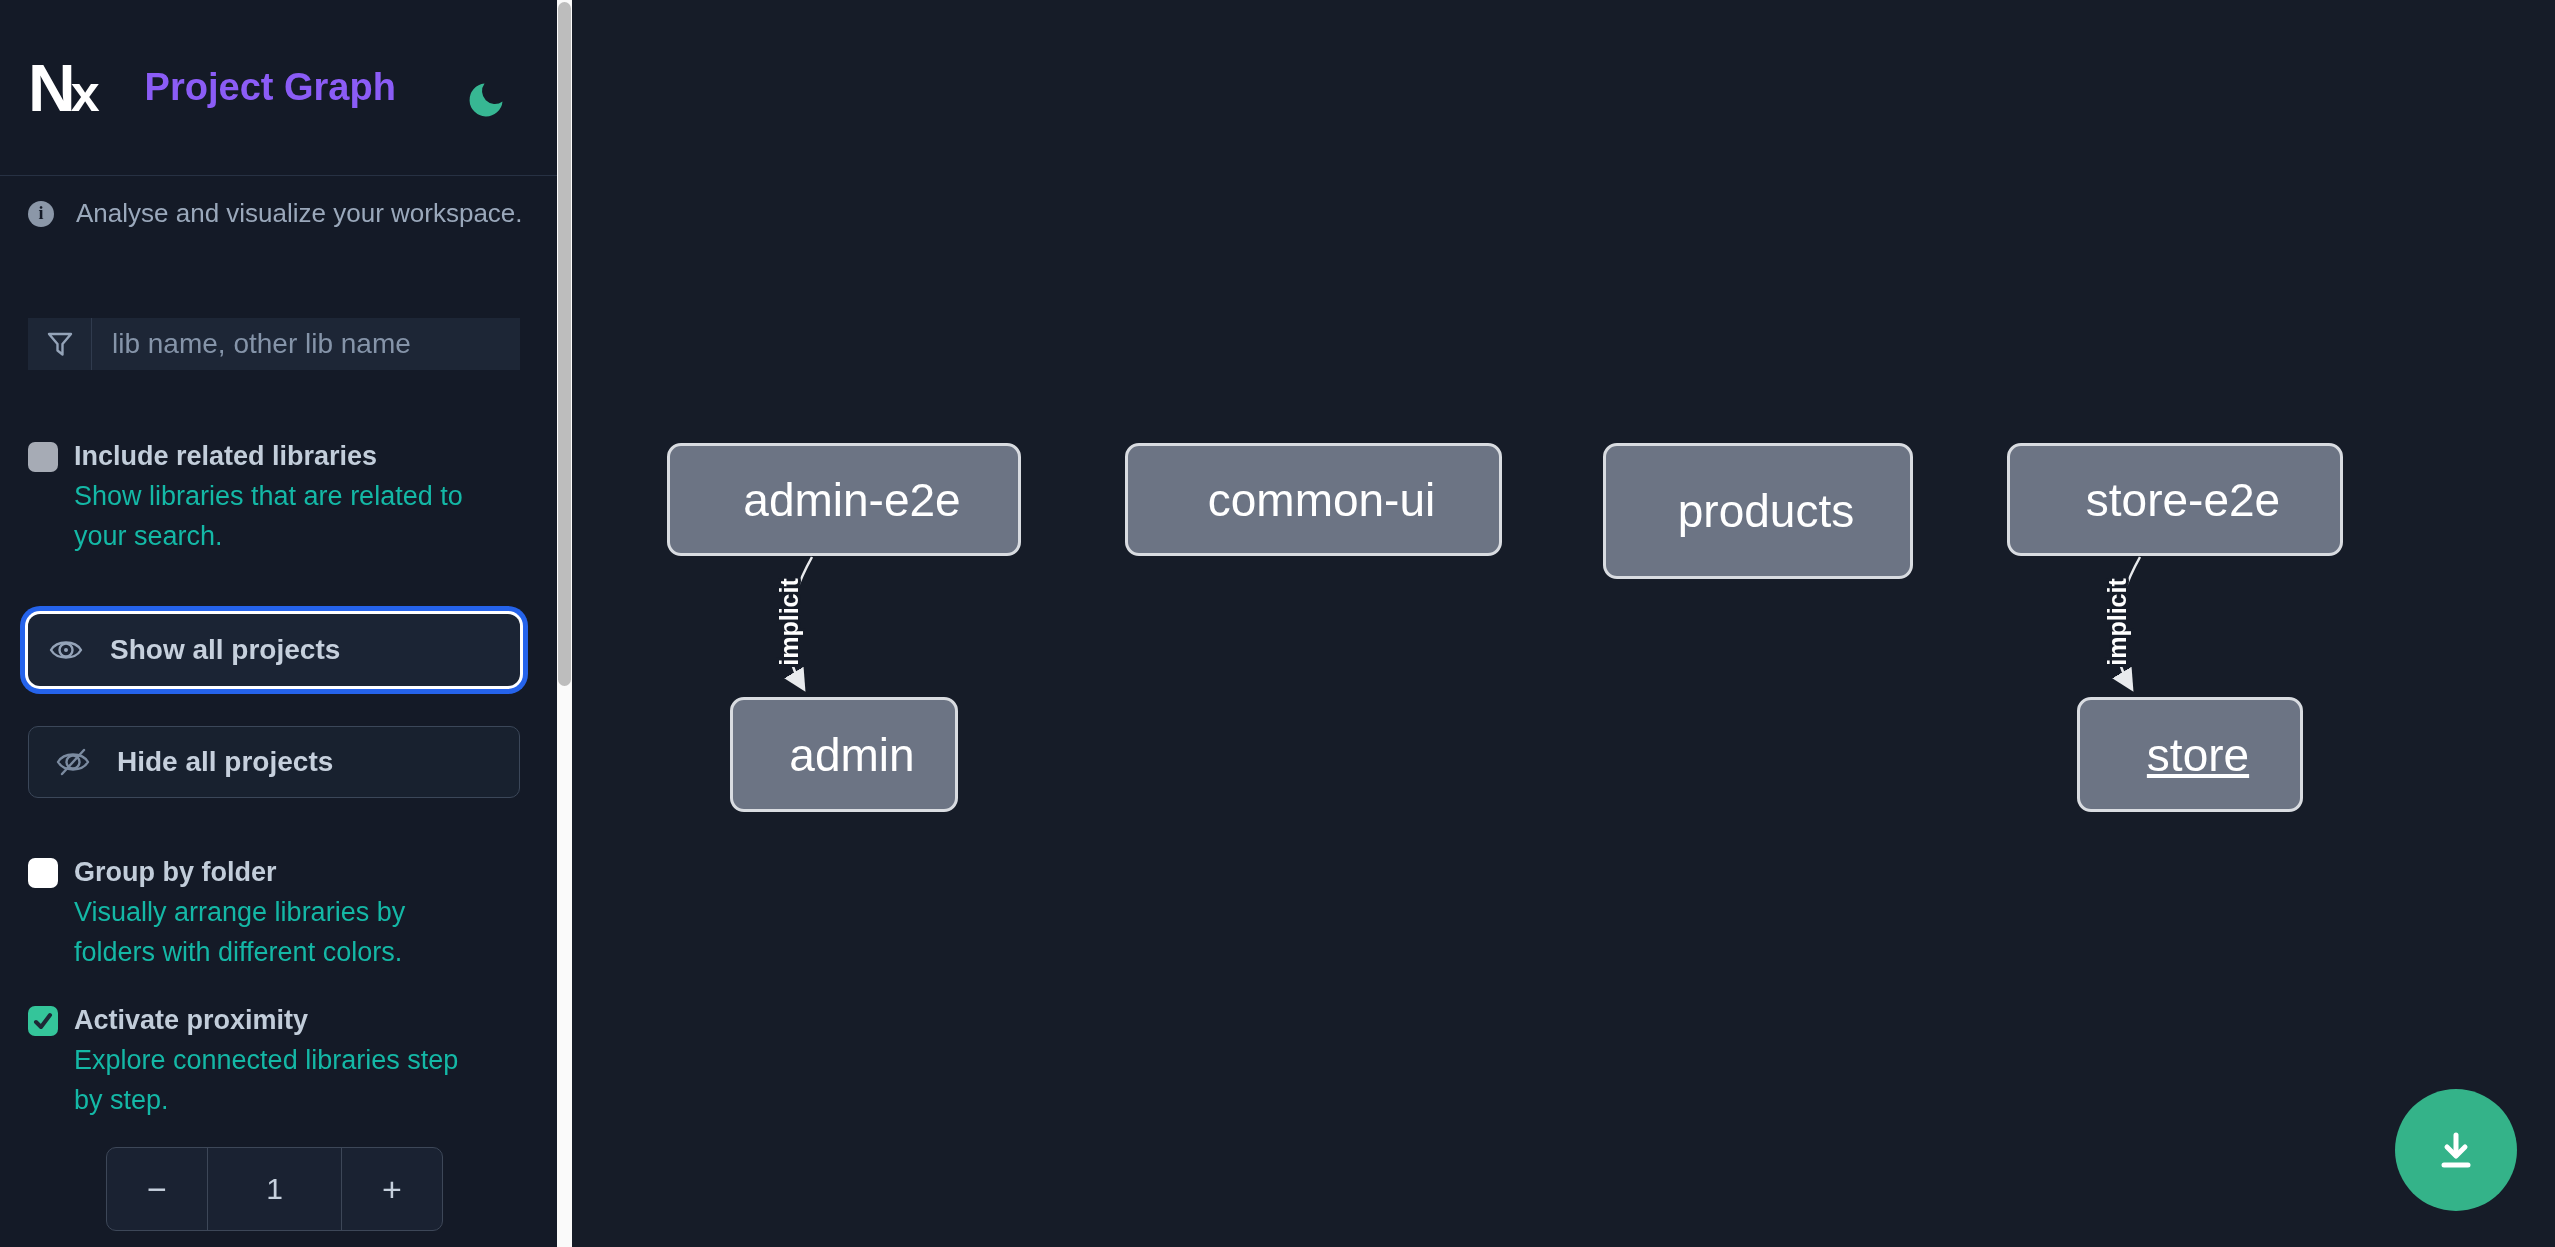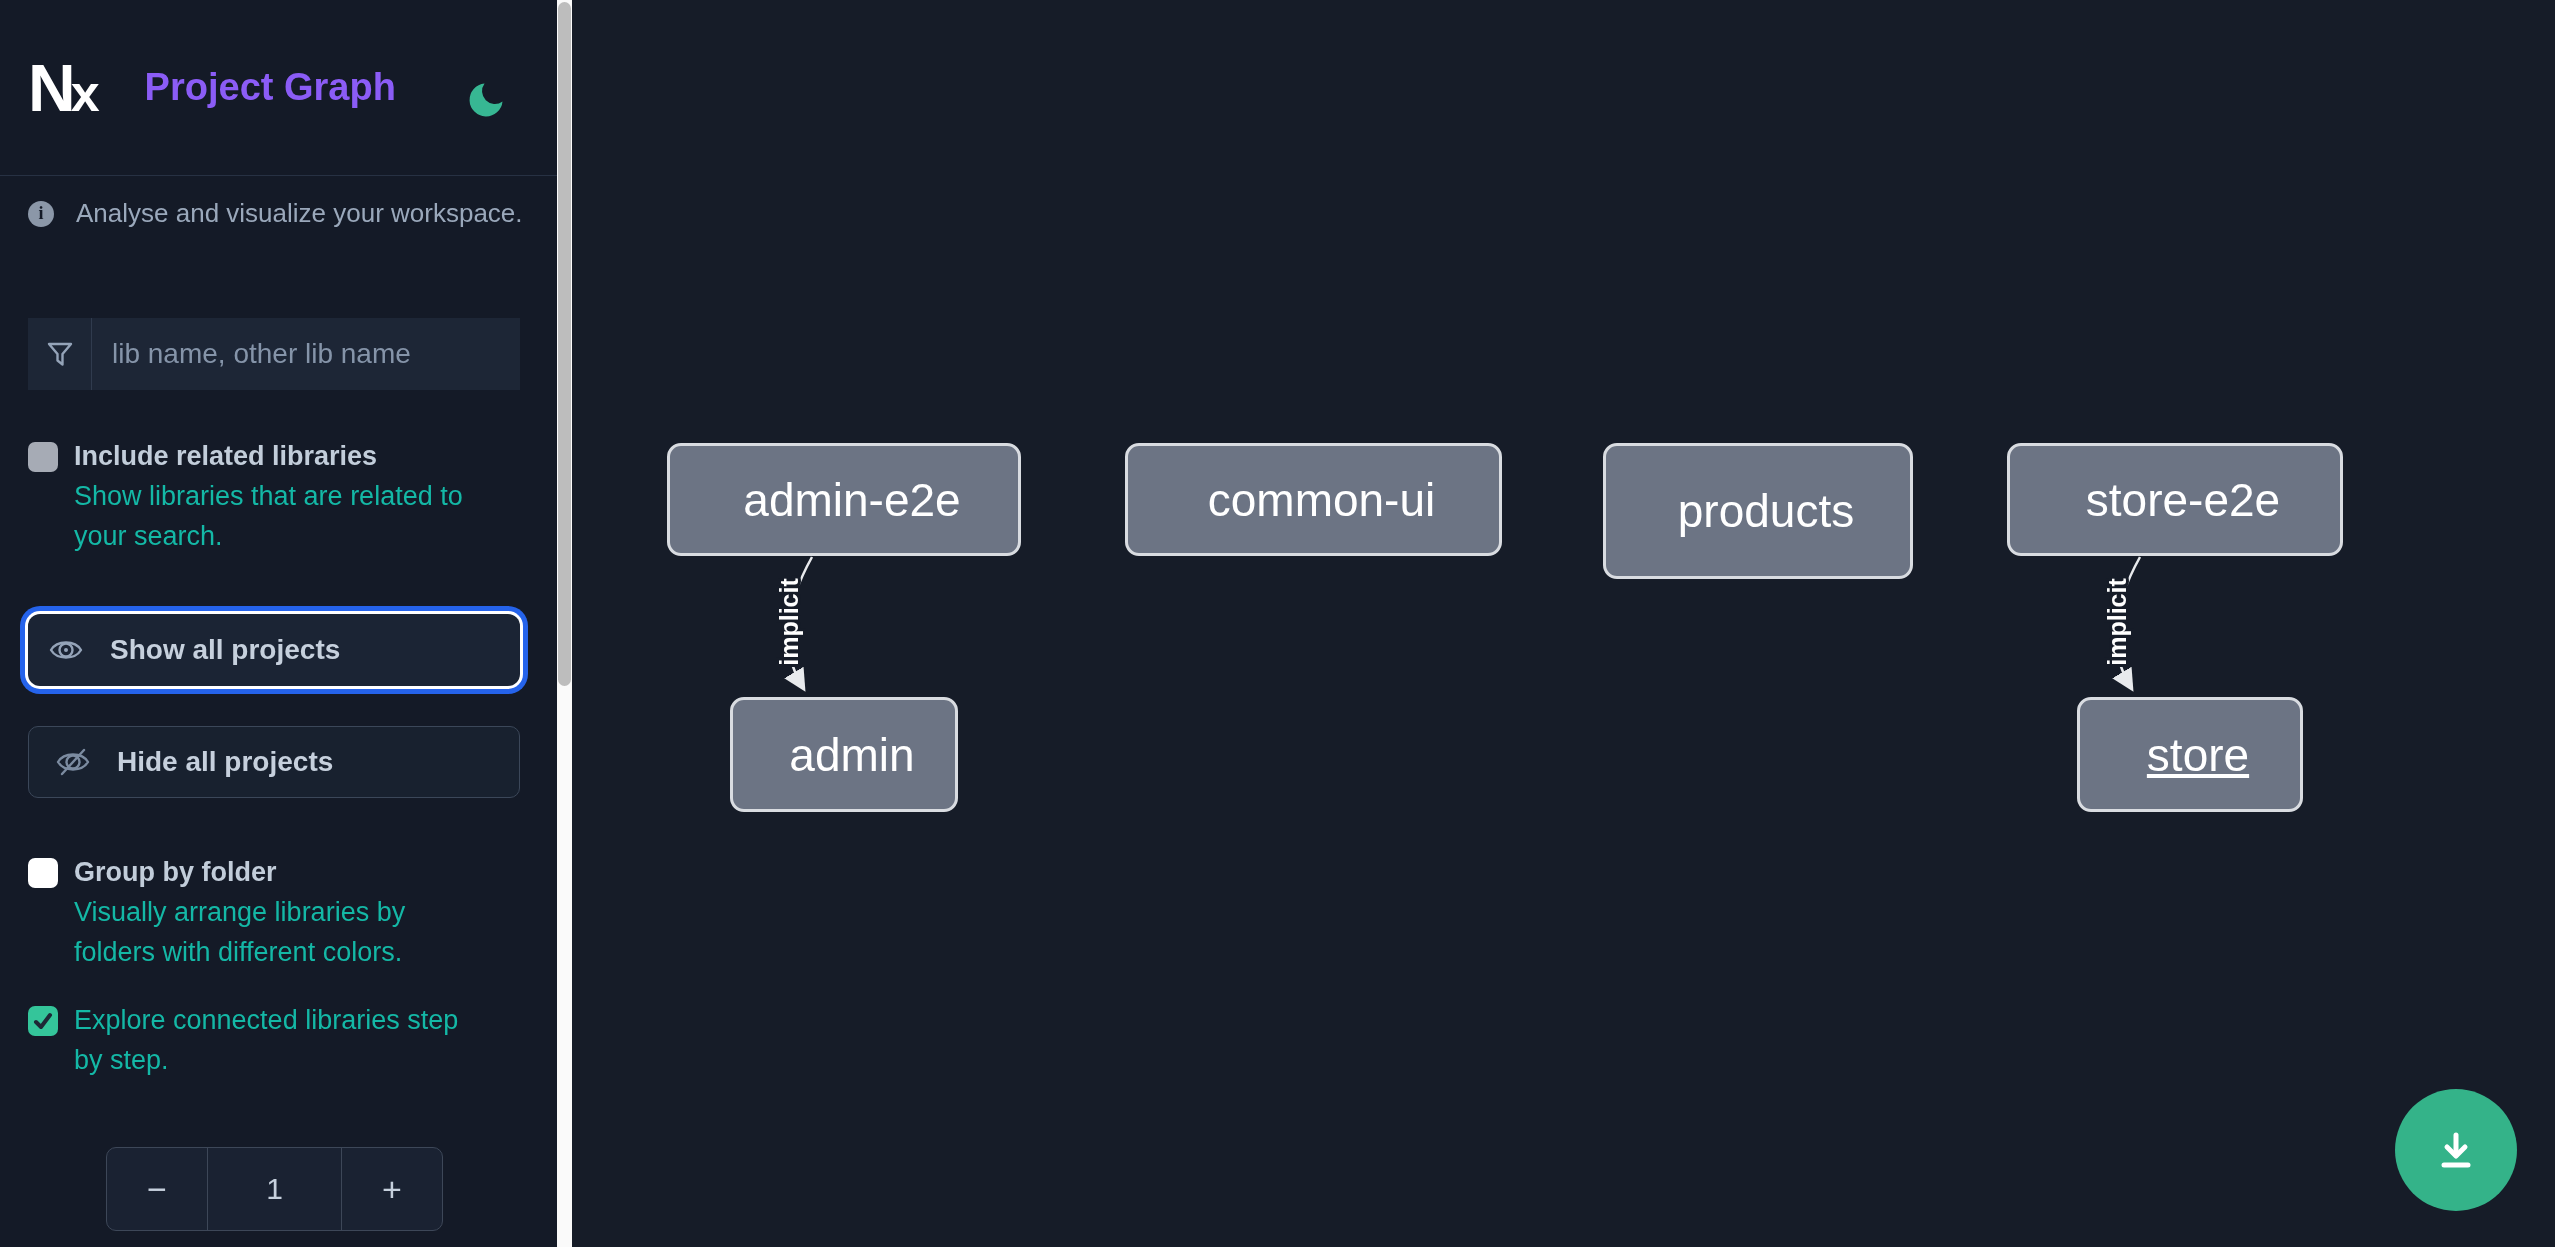--- a/index.html
+++ b/index.html
@@ -35,21 +35,21 @@
     display:flex; align-items:center; gap:22px;
   }
   .info-icon {
     width:26px; height:26px; border-radius:50%; background:#8b97a8;
     color:#141a27; font-size:18px; font-weight:800; font-family:"Liberation Serif", serif;
     display:flex; align-items:center; justify-content:center; flex:none;
   }
   .sb-info .txt { color:#9aa8bb; font-size:26px; }
 
   .search {
-    position:absolute; left:28px; top:318px; width:492px; height:72px;
+    position:absolute; left:28px; top:318px; width:492px; height:52px;
     background:#1d2636; border-radius:0; display:flex; align-items:stretch;
   }
   .search .icon-cell {
     width:64px; display:flex; align-items:center; justify-content:center;
     border-right:1px solid #303b4e; flex:none;
   }
   .search input {
     flex:1; background:transparent; border:none; outline:none;
     color:#c6d0dd; font-size:28px; padding:0 20px;
     font-family:"Liberation Sans", sans-serif;
@@ -180,20 +180,21 @@
     </div>
   </div>
 
   <div class="toggle" style="top:1000px;">
     <div class="cbox green">
       <svg width="22" height="22" viewBox="0 0 22 22">
         <polyline points="4,12 9,17 18,5" fill="none" stroke="#1e2836" stroke-width="4" stroke-linecap="round" stroke-linejoin="round"></polyline>
       </svg>
     </div>
     <div>
+      <div class="t-label">Activate proximity</div>
       <div class="t-desc">Explore connected libraries step by step.</div>
     </div>
   </div>
 
   <div class="stepper">
     <div class="cell btn">−</div>
     <div class="cell val">1</div>
     <div class="cell btn">+</div>
   </div>
 </aside>

